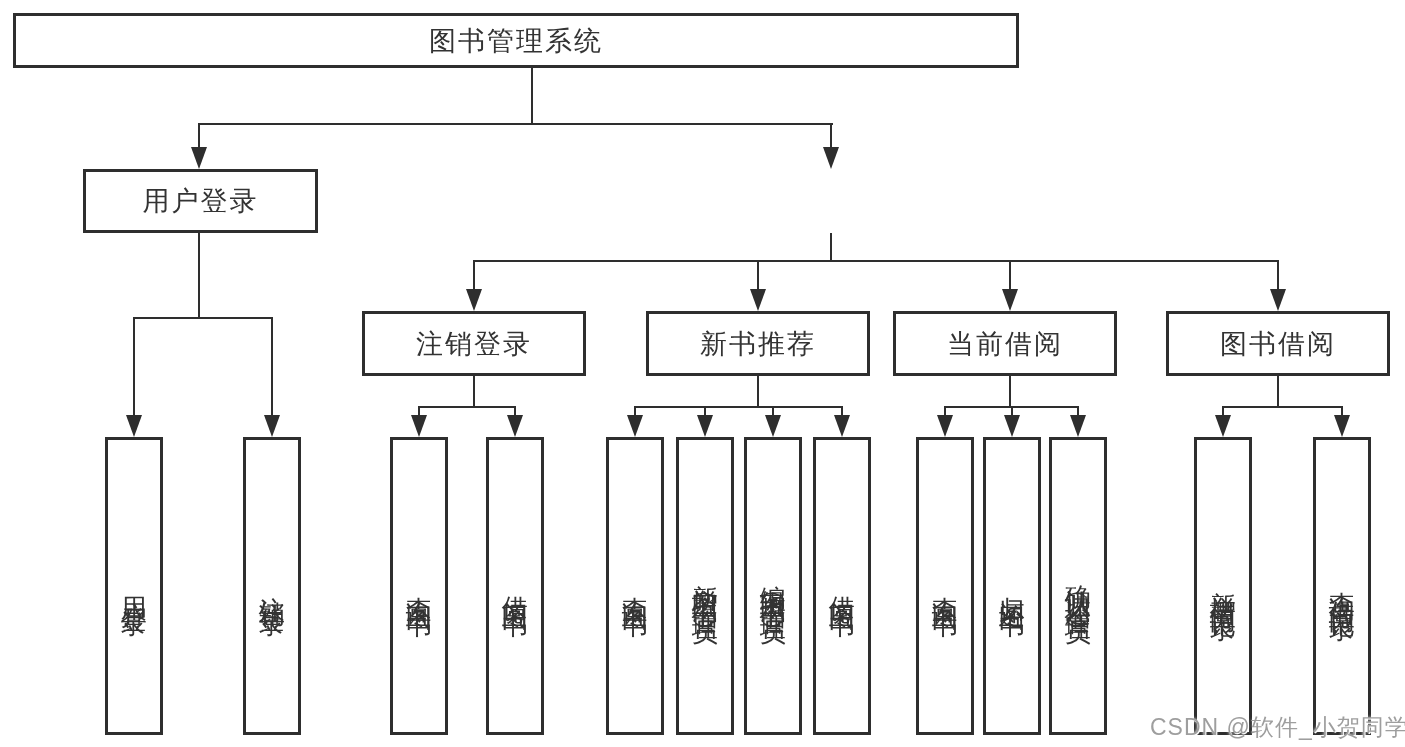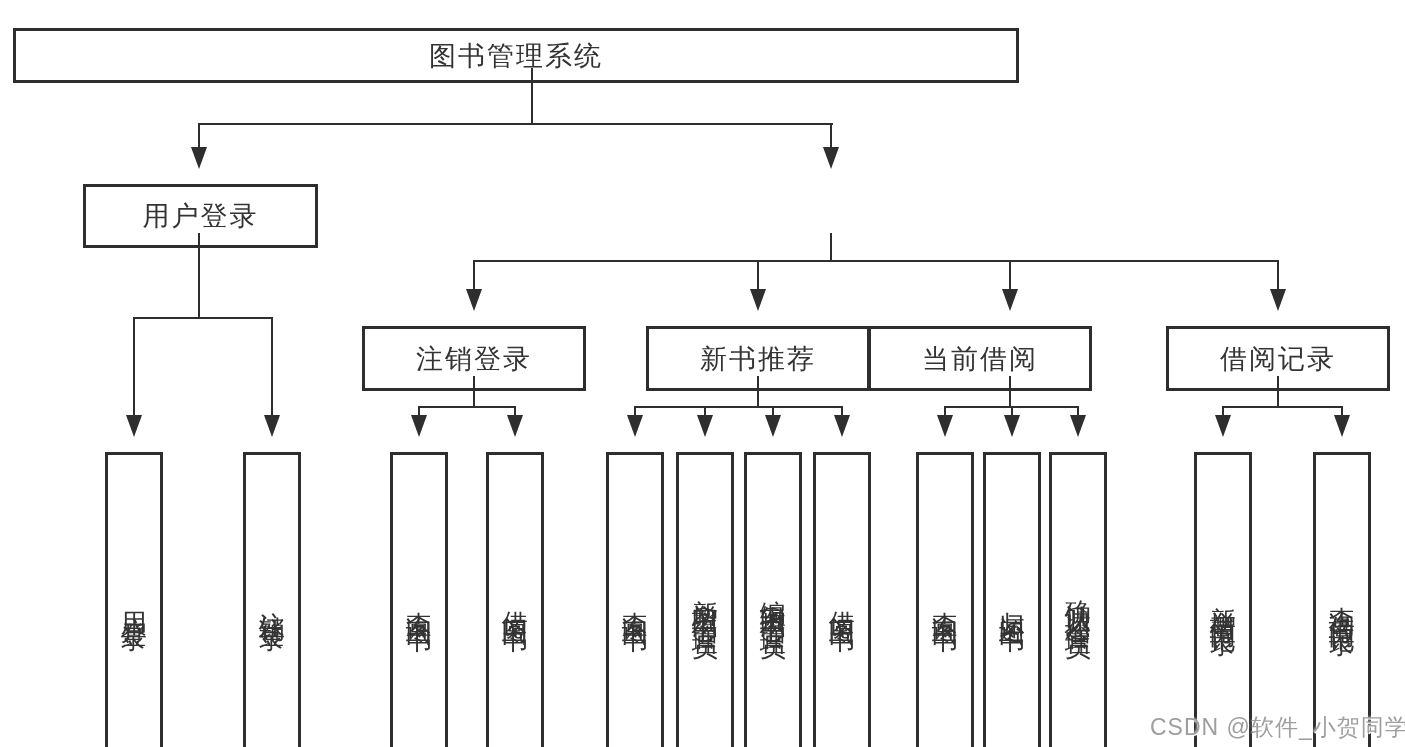--- a/index.html
+++ b/index.html
@@ -21,21 +21,20 @@
   }
   .box {
     position: absolute;
     box-sizing: border-box;
     border: 3px solid var(--box-border);
     background: var(--background);
     display: flex;
     align-items: center;
     justify-content: center;
     text-align: left;
-    margin-top: 15px;
   }
   .h-node {
     font-size: 27px;
     letter-spacing: 2px;
     white-space: nowrap;
   }
   .v-node .vtext {
     writing-mode: vertical-rl;
     text-orientation: mixed;
     font-size: 26px;
@@ -69,23 +68,23 @@
 
   <div class="box h-node" style="left:13px; top:13px; width:1006px; height:55px;">图书管理系统</div>
 
   <div class="box h-node" style="left:83px; top:169px; width:235px; height:64px;">用户登录</div>
 
 
   <div class="box h-node" style="left:362px; top:311px; width:224px; height:65px;">注销登录</div>
 
   <div class="box h-node" style="left:646px; top:311px; width:224px; height:65px;">新书推荐</div>
 
-  <div class="box h-node" style="left:868px; top:311px; width:224px; height:65px;">当前借阅</div>
+  <div class="box h-node" style="left:893px; top:311px; width:224px; height:65px;">当前借阅</div>
 
-  <div class="box h-node" style="left:1166px; top:311px; width:224px; height:65px;">借阅记录</div>
+  <div class="box h-node" style="left:1166px; top:311px; width:224px; height:65px;">图书借阅</div>
 
   <div class="box v-node" style="left:105px; top:437px; width:58px; height:298px;">
     <span class="vtext">用户登录</span>
   </div>
 
   <div class="box v-node" style="left:243px; top:437px; width:58px; height:298px;">
     <span class="vtext">注销登录</span>
   </div>
 
   <div class="box v-node" style="left:390px; top:437px; width:58px; height:298px;">

